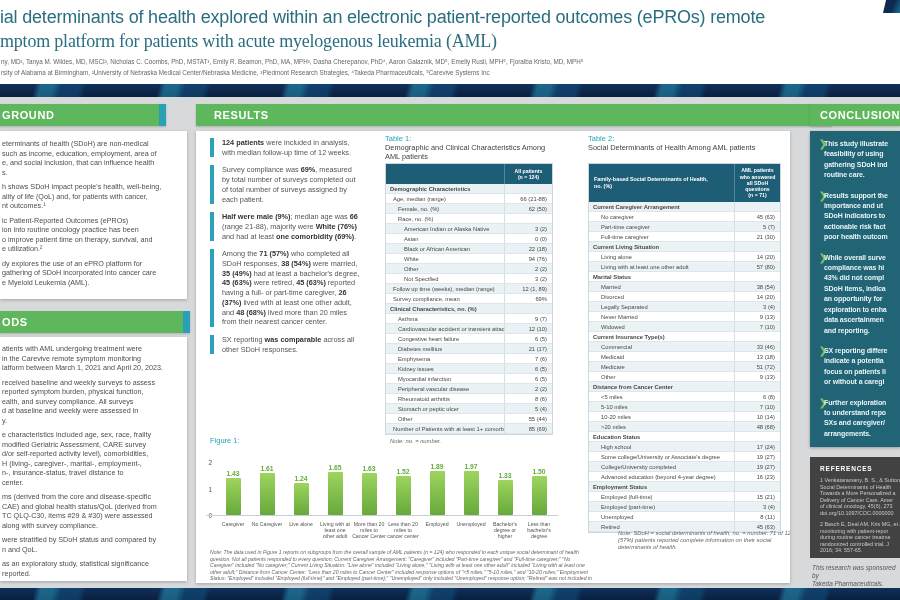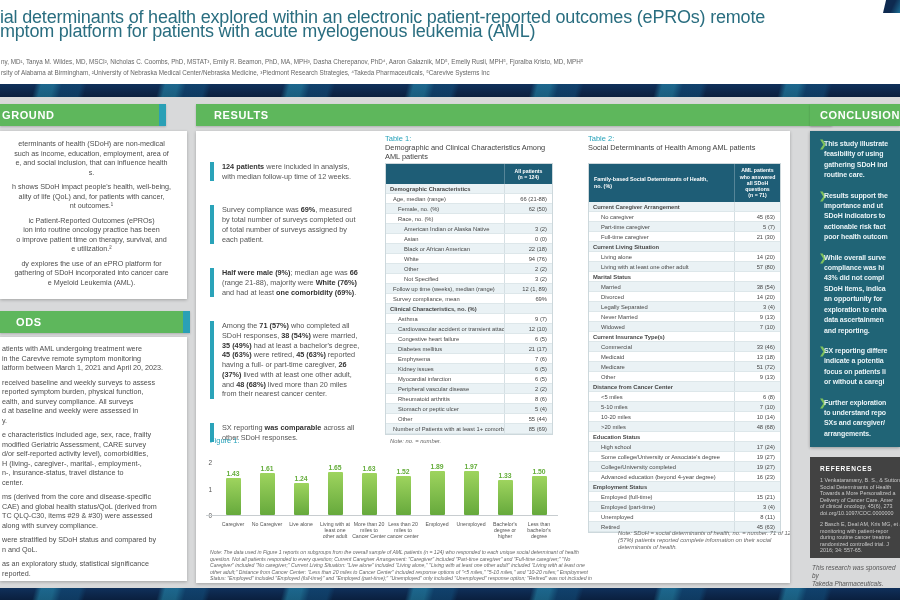--- a/index.html
+++ b/index.html
@@ -2,21 +2,21 @@
 <html><head>
 <meta charset="utf-8">
 <style>
   * { margin:0; padding:0; box-sizing:border-box; }
   html,body { width:900px; height:600px; }
   body { position:relative; overflow:hidden; background:#ffffff; font-family:"Liberation Sans", sans-serif; }
 
   
   .title-line { position:absolute; left:0; white-space:nowrap; font-size:18px; font-weight:500; color:#2a6e80; letter-spacing:-0.2px; }
   #title1 { top:7px; }
-  #title2 { top:21px; }
+  #title2 { top:31px;font-family:Liberation Serif, serif; }
   #authors { position:absolute; left:1px; top:58px; white-space:nowrap; font-size:6.3px; color:#666; }
   #affils  { position:absolute; left:1px; top:69px; white-space:nowrap; font-size:6.3px; color:#666; }
   #logo-remnant { position:absolute; right:0; top:0; width:17px; height:13px;
     background:linear-gradient(115deg,#0e2a50 55%,#1d6f96); clip-path:polygon(18% 0,100% 0,100% 100%,0 100%); }
 
   
   .band { position:absolute; left:0; width:900px;
     background:
       repeating-linear-gradient(105deg, rgba(45,170,205,0) 0 34px, rgba(45,170,205,.45) 40px 52px, rgba(18,80,125,.55) 60px 78px, rgba(45,170,205,0) 84px 120px),
       linear-gradient(180deg,#10305a,#0a1f3e); }
@@ -33,21 +33,21 @@
   .panel { position:absolute; background:#fff; box-shadow:0 1px 3px rgba(0,0,0,.25); overflow:hidden; }
 
   
   .para { margin-bottom:5px; }
   .tline { white-space:nowrap; }
   .cutcol .tline { font-size:7.2px; line-height:9.5px; color:#4d4d4d; }
 
   
   #res-bullets { position:absolute; left:14px; top:7px; width:150px; }
   .bullet { border-left:4px solid #2aa3b9; padding-left:8px; margin-bottom:8px;
-    font-size:7.3px; line-height:9.7px; color:#555;margin-top:24px; }
+    font-size:7.3px; line-height:9.7px; color:#555; }
   .bullet b { color:#333; }
 
   
   .tbl-label { position:absolute; font-size:7.5px; font-weight:normal; color:#27a2ba; }
   .tbl-title { position:absolute; font-size:7.4px; color:#424242; line-height:9px; }
   .tbl { position:absolute; background:#fff; border:1px solid #cdd8dc; }
   .thead { display:flex; background:#1e5d76; color:#fff; }
   #t1 .thead { height:20px; }
   #t2 .thead { height:38px; }
   .thlabel { flex:1; display:flex; align-items:center; padding-left:5px; font-weight:bold;
@@ -106,21 +106,21 @@
 <div id="title1" class="title-line">ial determinants of health explored within an electronic patient-reported outcomes (ePROs) remote</div>
 <div id="title2" class="title-line">mptom platform for patients with acute myelogenous leukemia (AML)</div>
 <div id="authors">ny, MD¹, Tanya M. Wildes, MD, MSCI², Nicholas C. Coombs, PhD, MSTAT³, Emily R. Beamon, PhD, MA, MPH³, Dasha Cherepanov, PhD⁴, Aaron Galaznik, MD⁵, Emelly Rusli, MPH⁵, Fjoralba Kristo, MD, MPH⁵</div>
 <div id="affils">rsity of Alabama at Birmingham, ²University of Nebraska Medical Center/Nebraska Medicine, ³Piedmont Research Strategies, ⁴Takeda Pharmaceuticals, ⁵Carevive Systems Inc</div>
 <div id="logo-remnant"></div>
 
 <div id="band-top" class="band"></div>
 <div id="content-bg"></div>
 
 <div class="secbar cap" style="left:0;top:104px;width:166px;padding-left:2px;">GROUND</div>
-<div class="panel cutcol" style="left:0;top:131px;width:187px;height:168px;padding:8px 6px 0 2px;text-align:center;">
+<div class="panel cutcol" style="left:0;top:131px;width:187px;height:168px;padding:8px 6px 0 2px;">
     <div class="para">
       <div class="tline">eterminants of health (SDoH) are non-medical</div>
       <div class="tline">such as income, education, employment, area of</div>
       <div class="tline">e, and social inclusion, that can influence health</div>
       <div class="tline">s.</div>
     </div>
     <div class="para">
       <div class="tline">h shows SDoH impact people's health, well-being,</div>
       <div class="tline">ality of life (QoL) and, for patients with cancer,</div>
       <div class="tline">nt outcomes.¹</div>
@@ -131,21 +131,21 @@
       <div class="tline">o improve patient time on therapy, survival, and</div>
       <div class="tline">e utilization.²</div>
     </div>
     <div class="para">
       <div class="tline">dy explores the use of an ePRO platform for</div>
       <div class="tline">gathering of SDoH incorporated into cancer care</div>
       <div class="tline">e Myeloid Leukemia (AML).</div>
     </div>
   </div>
 
-<div class="secbar cap" style="left:0;top:311px;width:190px;padding-left:16px;">ODS</div>
+<div class="secbar cap" style="left:0;top:311px;width:190px;padding-left:2px;">ODS</div>
 <div class="panel cutcol" style="left:0;top:337px;width:187px;height:244px;padding:7px 6px 0 2px;">
     <div class="para">
       <div class="tline">atients with AML undergoing treatment were</div>
       <div class="tline">in the Carevive remote symptom monitoring</div>
       <div class="tline">latform between March 1, 2021 and April 20, 2023.</div>
     </div>
     <div class="para">
       <div class="tline">received baseline and weekly surveys to assess</div>
       <div class="tline">reported symptom burden, physical function,</div>
       <div class="tline">ealth, and survey compliance. All surveys</div>

